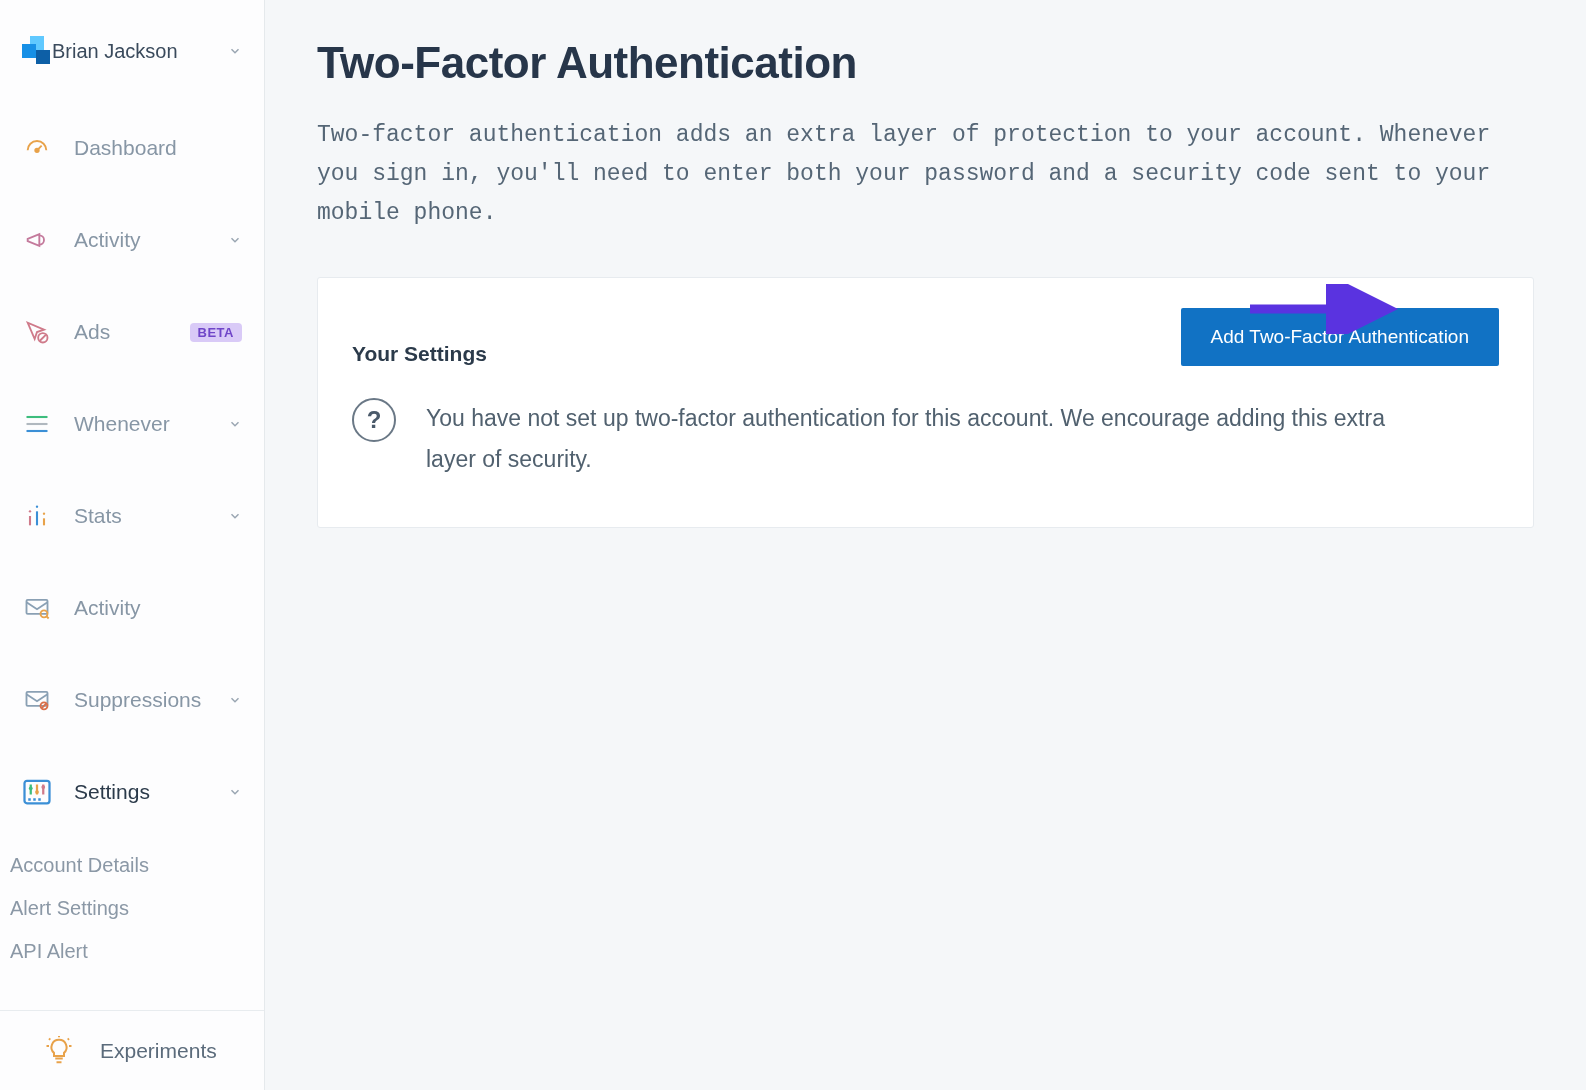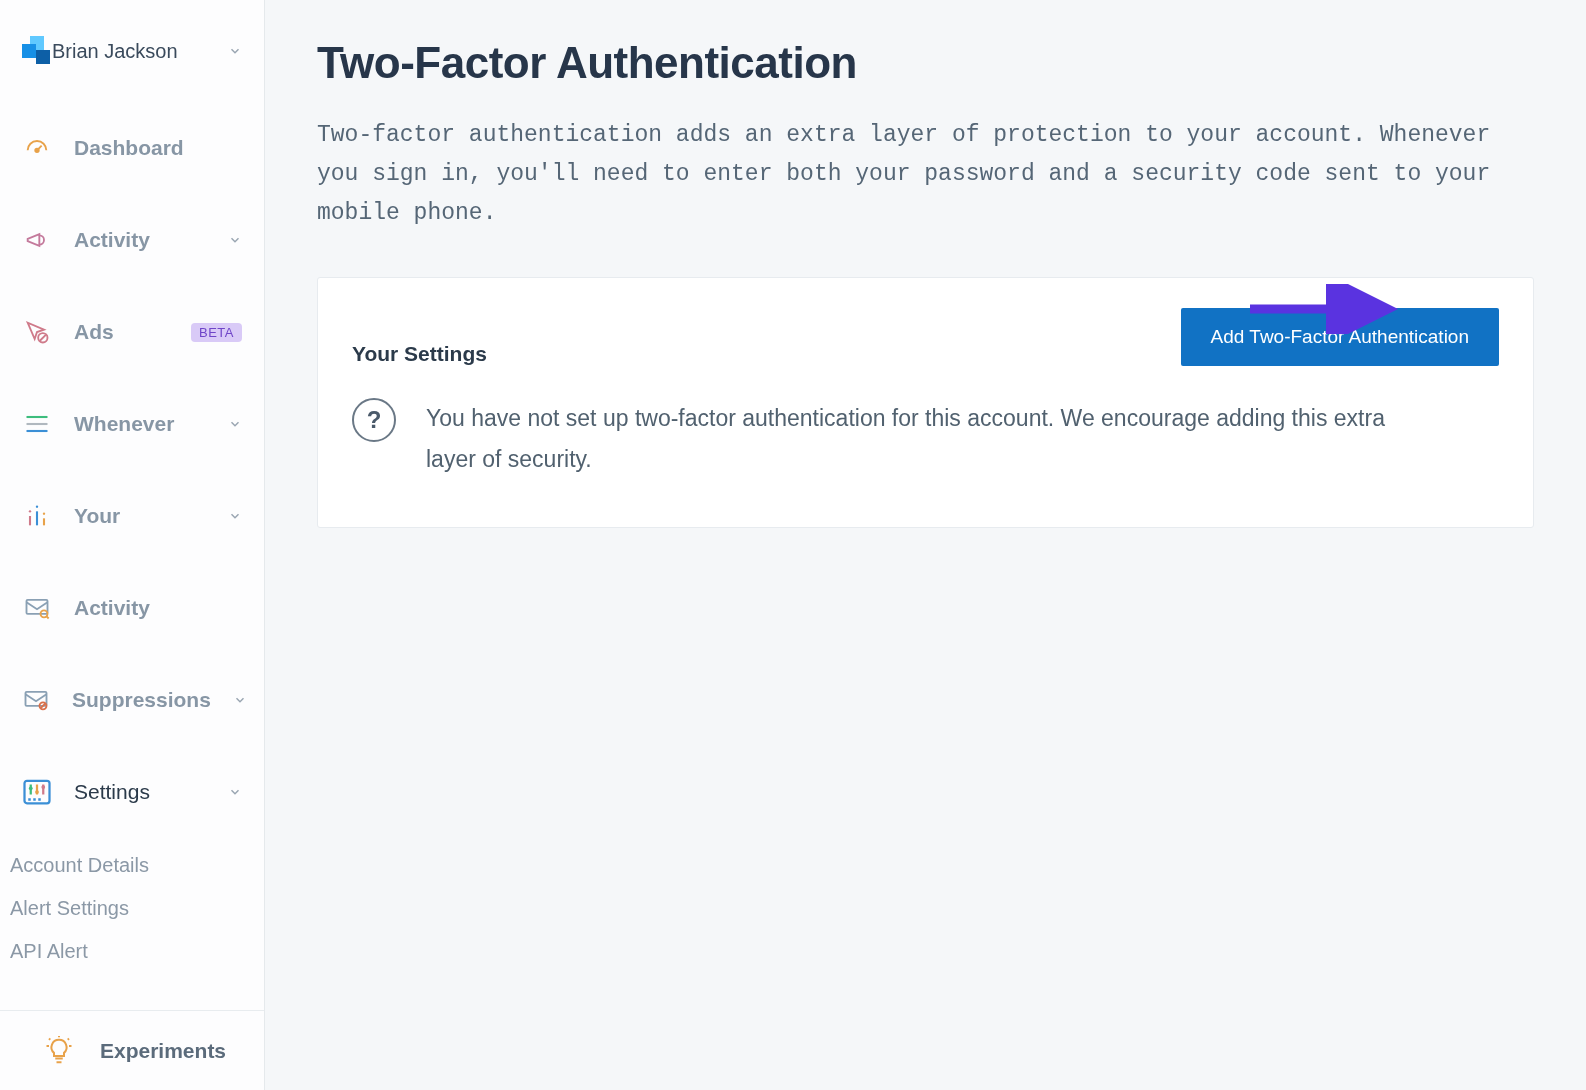--- a/index.html
+++ b/index.html
@@ -68,28 +68,28 @@
     width: 30px;
     height: 30px;
     display:flex;
     align-items:center;
     justify-content:center;
   }
   .nav-label {
     flex: 1;
     font-size: 21px;
     color: #8796a5;
-    font-weight: 700;
+    font-weight: 400;
   }
   .nav-item.active .nav-label { color: #2b3a4a; font-weight: 500; }
   .badge {
     background: #d9caf7;
     color: #6f45c8;
     font-size: 13px;
-    font-weight: 400;
+    font-weight: 700;
     padding: 2px 8px;
     border-radius: 4px;
     letter-spacing: 0.5px;
   }
   .subnav {
     padding: 6px 0 10px 10px;
   }
   .subnav-item {
     font-size: 20px;
     color: #8b98a6;
@@ -266,21 +266,21 @@
         <span class="nav-icon">
           <svg width="28" height="28" viewBox="0 0 24 24" fill="none" stroke-width="1.8">
               <line x1="6" y1="20" x2="6" y2="12" stroke="#cf7a8a"></line>
               <line x1="12" y1="20" x2="12" y2="8" stroke="#3b8fd6"></line>
               <line x1="18" y1="20" x2="18" y2="14" stroke="#e8a24a"></line>
               <circle cx="6" cy="8" r="1" fill="#cf7a8a"></circle>
               <circle cx="12" cy="4" r="1" fill="#3b8fd6"></circle>
               <circle cx="18" cy="10" r="1" fill="#e8a24a"></circle>
             </svg>
         </span>
-        <span class="nav-label">Your</span>
+        <span class="nav-label">Stats</span>
         <span class="chev">
           <svg width="14" height="14" viewBox="0 0 24 24" fill="none" stroke-width="2.5">
               <polyline points="6 9 12 15 18 9"></polyline>
             </svg>
         </span>
       </div>
 
       <div class="nav-item">
         <span class="nav-icon">
           <svg width="28" height="28" viewBox="0 0 24 24" fill="none" stroke="#8aa0b4" stroke-width="1.6">

